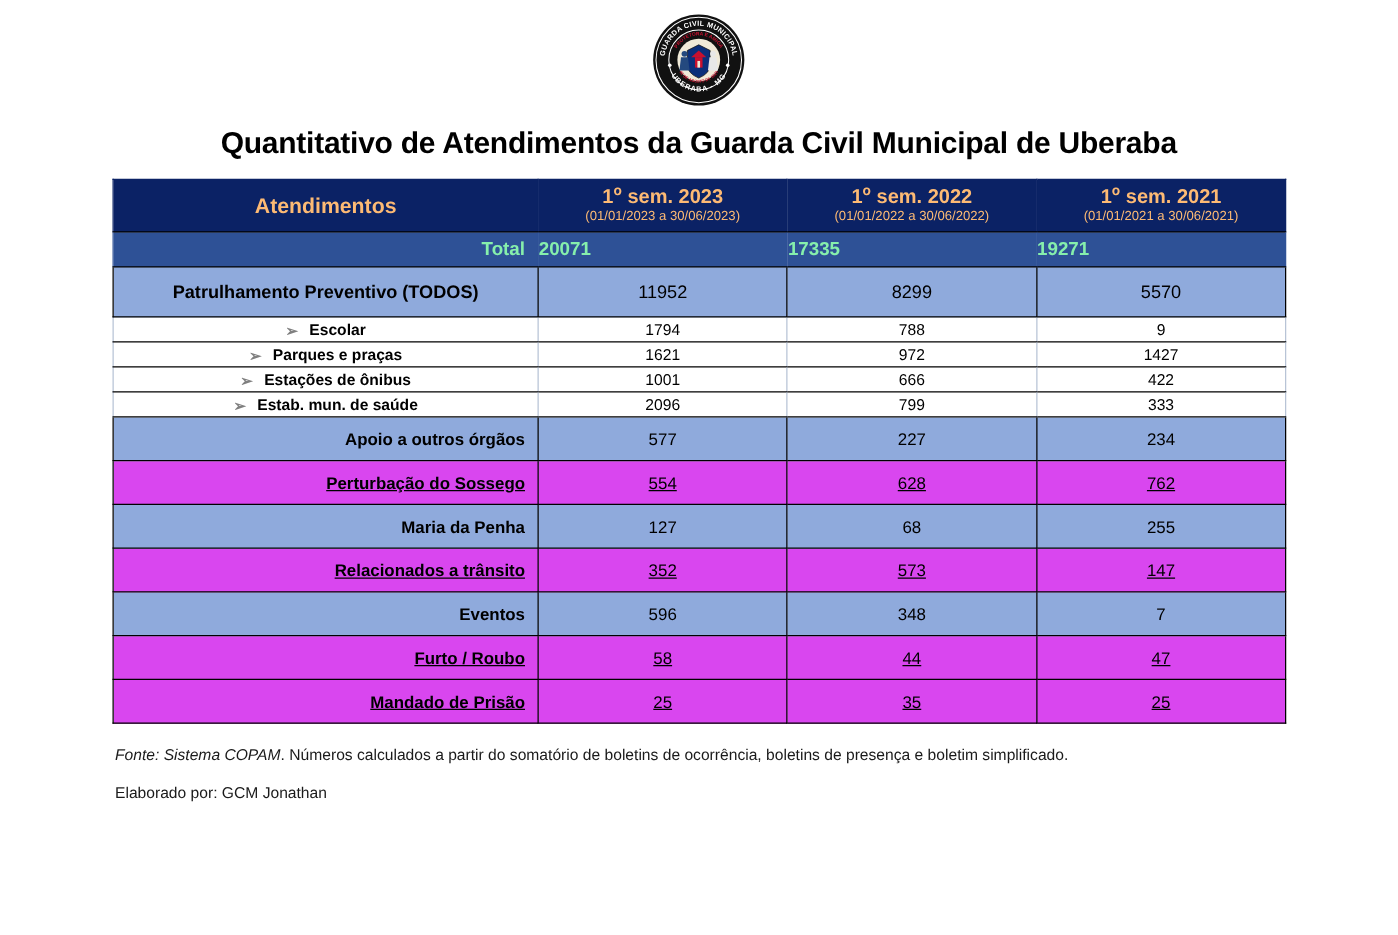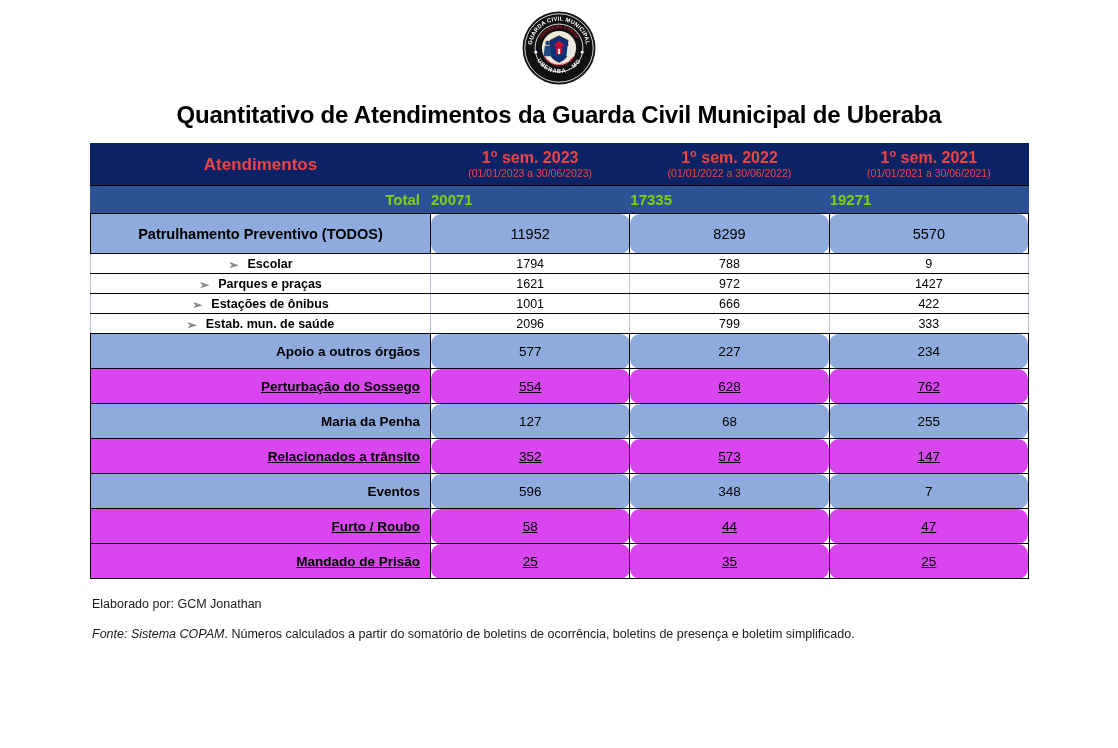--- a/index.html
+++ b/index.html
@@ -76,21 +76,21 @@
 
   table.data td, table.data th {
     border: 1px solid #000000;
     padding: 0;
     vertical-align: middle;
   }
 
   
   tr.head th {
     background: #0b2265;
-    color: #ef4444;
+    color: #fdba74;
     height: 42px;
     border-color: #0b2265;
     border-bottom-color: #000000;
   }
   tr.head th.label-head {
     text-align: center;
     font-size: 17px;
     font-weight: bold;
   }
   tr.head th.year-head {
@@ -110,41 +110,41 @@
     display: block;
     font-size: 10.5px;
     font-weight: normal;
     line-height: 13px;
     white-space: nowrap;
   }
 
   
   tr.total td {
     background: #2e5196;
-    color: #84cc16;
+    color: #86efac;
     height: 28px;
     font-size: 15px;
     font-weight: bold;
     border-color: #2e5196;
     border-top-color: #000000;
     border-bottom-color: #000000;
   }
   tr.total td.label { text-align: right; padding-right: 10px; }
   tr.total td.val   { border-left: 1px solid #1d3a74; }
 
   
   tr.cat td {
     height: 35px;
     font-size: 13.5px;
     font-weight: bold;
     color: #000000;
     margin-top: 48px;
   }
   tr.cat td.label { text-align: right; padding-right: 10px; }
-  tr.cat td.val   { text-align: center; font-weight: normal; font-size: 13.5px; border-radius: 10px; }
+  tr.cat td.val   { text-align: center; font-weight: normal; font-size: 13.5px; }
 
   tr.cat.shade-dark  td { background: #8faadc; }
   tr.cat.shade-light td { background: #d946ef; text-decoration: underline; }
 
   
   tr.cat.bigrow td { height: 40px; font-size: 14.5px; }
   tr.cat.bigrow td.label { text-align: center; padding-right: 0; }
 
   
   tr.sub td {
@@ -366,17 +366,17 @@
             <td class="label">Mandado de Prisão</td>
             <td class="val">25</td>
             <td class="val">35</td>
             <td class="val">25</td>
           </tr>
         </tbody>
     </table>
   </div>
 
   <div class="footer">
+    <div class="foot-line"><span class="foot-em">Fonte: Sistema COPAM</span><span>. Números calculados a partir do somatório de boletins de ocorrência, boletins de presença e boletim simplificado.</span></div>
     <div class="foot-line">Elaborado por: GCM Jonathan</div>
-    <div class="foot-line"><span class="foot-em">Fonte: Sistema COPAM</span><span>. Números calculados a partir do somatório de boletins de ocorrência, boletins de presença e boletim simplificado.</span></div>
   </div>
 
 </div>
 
 </body></html>

